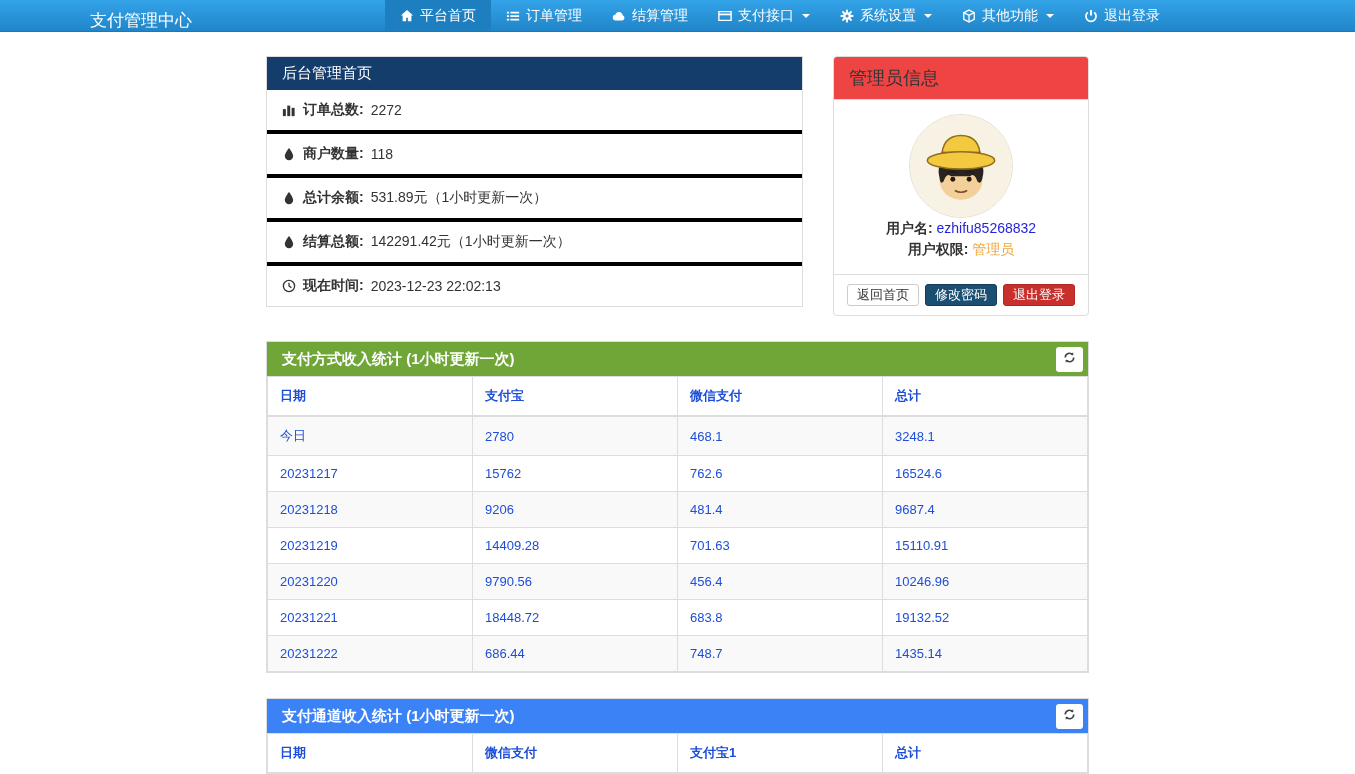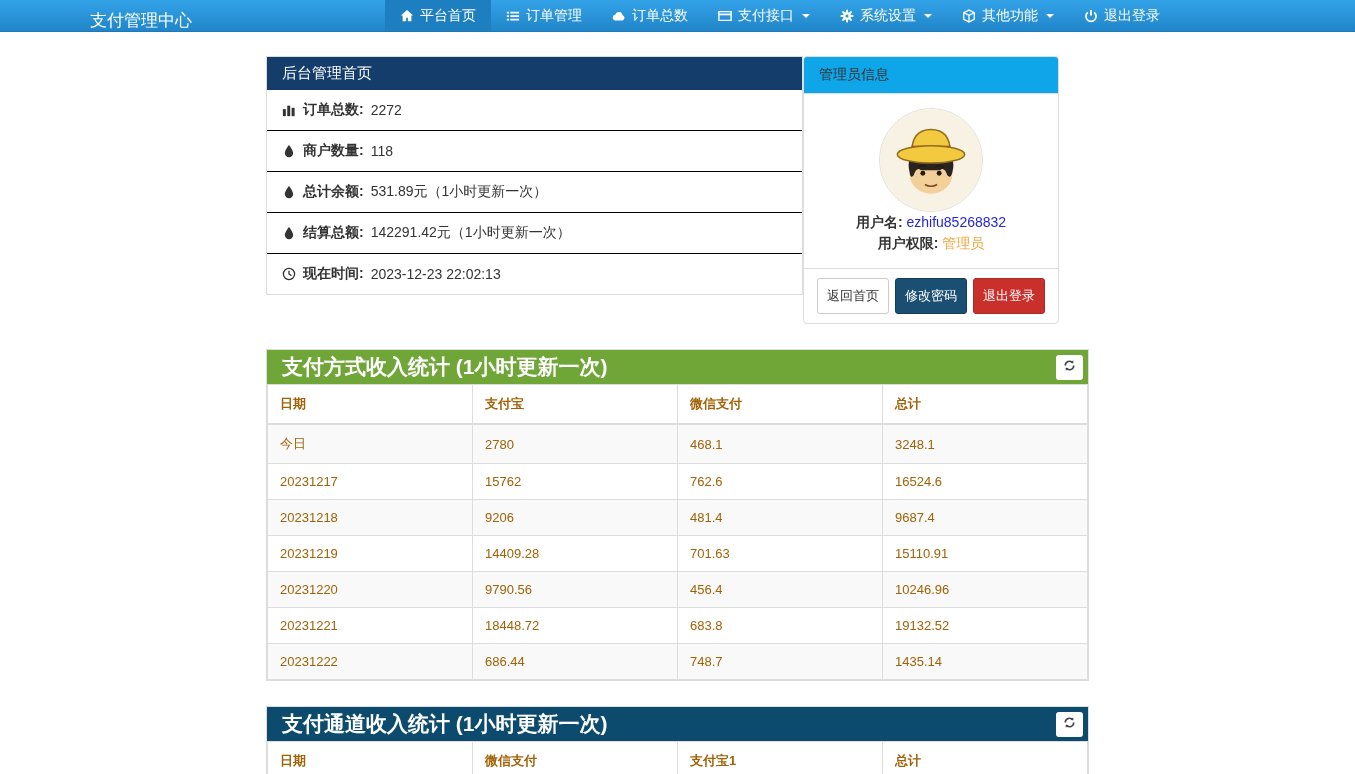--- a/index.html
+++ b/index.html
@@ -14,66 +14,66 @@
   .nav-item { display:flex; align-items:center; gap:6px; padding:0 15px; color:#fff;
     font-size:14px; cursor:pointer; white-space:nowrap; }
   .nav-item.active { background:#1d7fc0;text-align:center; }
   .nav-item .ico { width:14px; height:14px; display:inline-flex; }
   .nav-item .ico svg { width:14px; height:14px; fill:#fff; }
   .caret { width:0; height:0; border-left:4px solid transparent; border-right:4px solid transparent;
     border-top:4px solid #fff; margin-left:2px; }
 
   
   .container { width:823px; margin:24px auto 0; }
-  .row1 { display:flex; }
+  .row1 { display:flex; gap:30px; }
 
   
   .stats-panel { width:537px; border:1px solid #ddd; align-self:flex-start; }
   .stats-header { background:#143d6b; color:#fff; font-size:15px; padding:7px 15px; }
   .stat-row { display:flex; align-items:center; gap:7px; padding:11px 15px;
-    border-top:1px solid #000000; font-size:14px; }
+    border-top:4px solid #000000; font-size:14px; }
   .stat-row:first-child { border-top:none;text-align:center; }
   .stat-row .ico { width:14px; height:14px; display:inline-flex; }
   .stat-row .ico svg { width:14px; height:14px; fill:#333; }
   .stat-label { font-weight:bold; }
 
   
   .admin-panel { width:256px; border:1px solid #ddd; border-radius:4px; align-self:flex-start; }
-  .admin-header { background:#0ea5e9; border-bottom:1px solid #ddd; padding:9px 15px;
-    font-size:14px; border-radius:3px 3px 0 0; }
+  .admin-header { background:#ef4444; border-bottom:1px solid #ddd; padding:9px 15px;
+    font-size:18px; border-radius:3px 3px 0 0; }
   .admin-body { text-align:center; padding:14px 10px 14px; }
   .avatar { width:104px; height:104px; border-radius:50%; overflow:hidden; margin:0 auto;
     border:1px solid #e5e0d2; }
   .avatar svg { width:100%; height:100%; display:block; }
   .admin-line { font-size:14px; line-height:21px; }
   .admin-line:first-of-type { margin-top:12px; }
   .admin-label { font-weight:bold; }
   .username-value { color:#2626d9; }
   .role-value { color:#f0a63c; }
   .admin-footer { border-top:1px solid #ddd; padding:9px 6px; display:flex;
     justify-content:center; gap:6px; }
-  .btn { font-size:13px; padding:8px 9px; border-radius:3px; cursor:pointer;
+  .btn { font-size:13px; padding:1px 9px; border-radius:3px; cursor:pointer;
     font-family:inherit; }
   .btn-default { background:#fff; border:1px solid #ccc; color:#333; }
   .btn-navy { background:#1b4f72; border:1px solid #143d5c; color:#fff; }
   .btn-red { background:#c9302c; border:1px solid #ac2925; color:#fff; }
 
   
   .table-panel { margin-top:25px; border:1px solid #ddd; }
   .table-titlebar { display:flex; align-items:center; justify-content:space-between;
     padding:4px 5px 4px 15px; height:34px; }
   .table-panel.green .table-titlebar { background:#70a637; }
-  .table-panel.orange .table-titlebar { background:#0c4a6e; }
-  .table-title { color:#fff; font-size:21px; font-weight:bold; }
+  .table-panel.orange .table-titlebar { background:#3b82f6; }
+  .table-title { color:#fff; font-size:15px; font-weight:bold; }
   .refresh-btn { width:27px; height:25px; background:#fff; border:none; border-radius:3px;
     display:flex; align-items:center; justify-content:center; cursor:pointer; }
   .refresh-btn svg { width:13px; height:13px; fill:#444; stroke:#444; }
   table { width:100%; border-collapse:collapse; background:#fff; table-layout:fixed; }
   th,td { border:1px solid #ddd; padding:10px 12px; font-size:13px; text-align:left;
-    color:#a16207; overflow:hidden; }
+    color:#1d4ed8; overflow:hidden; }
   th { font-weight:bold; border-bottom:2px solid #ddd; }
   tbody tr:nth-child(odd) { background:#f9f9f9; }
 </style>
 </head>
 <body>
 
 <nav class="navbar">
   <div class="brand">支付管理中心</div>
   <ul class="nav-menu">
       <li class="nav-item active">
@@ -93,21 +93,21 @@
         </span>
     <span>订单管理</span>
 
   </li>
       <li class="nav-item">
     <span class="ico">
           <svg viewBox="0 0 16 16">
             <path d="M4.2 13a3.3 3.3 0 0 1-.6-6.55A4.4 4.4 0 0 1 12.1 7.2 3 3 0 0 1 12 13z"></path>
           </svg>
         </span>
-    <span>订单总数</span>
+    <span>结算管理</span>
 
   </li>
       <li class="nav-item">
     <span class="ico">
           <svg viewBox="0 0 16 16">
             <path d="M1 3h14v10H1z" fill="none" stroke="currentColor" stroke-width="1.6"></path>
             <path d="M1 6.2h14" stroke="currentColor" stroke-width="2" fill="none"></path>
           </svg>
         </span>
     <span>支付接口</span>

